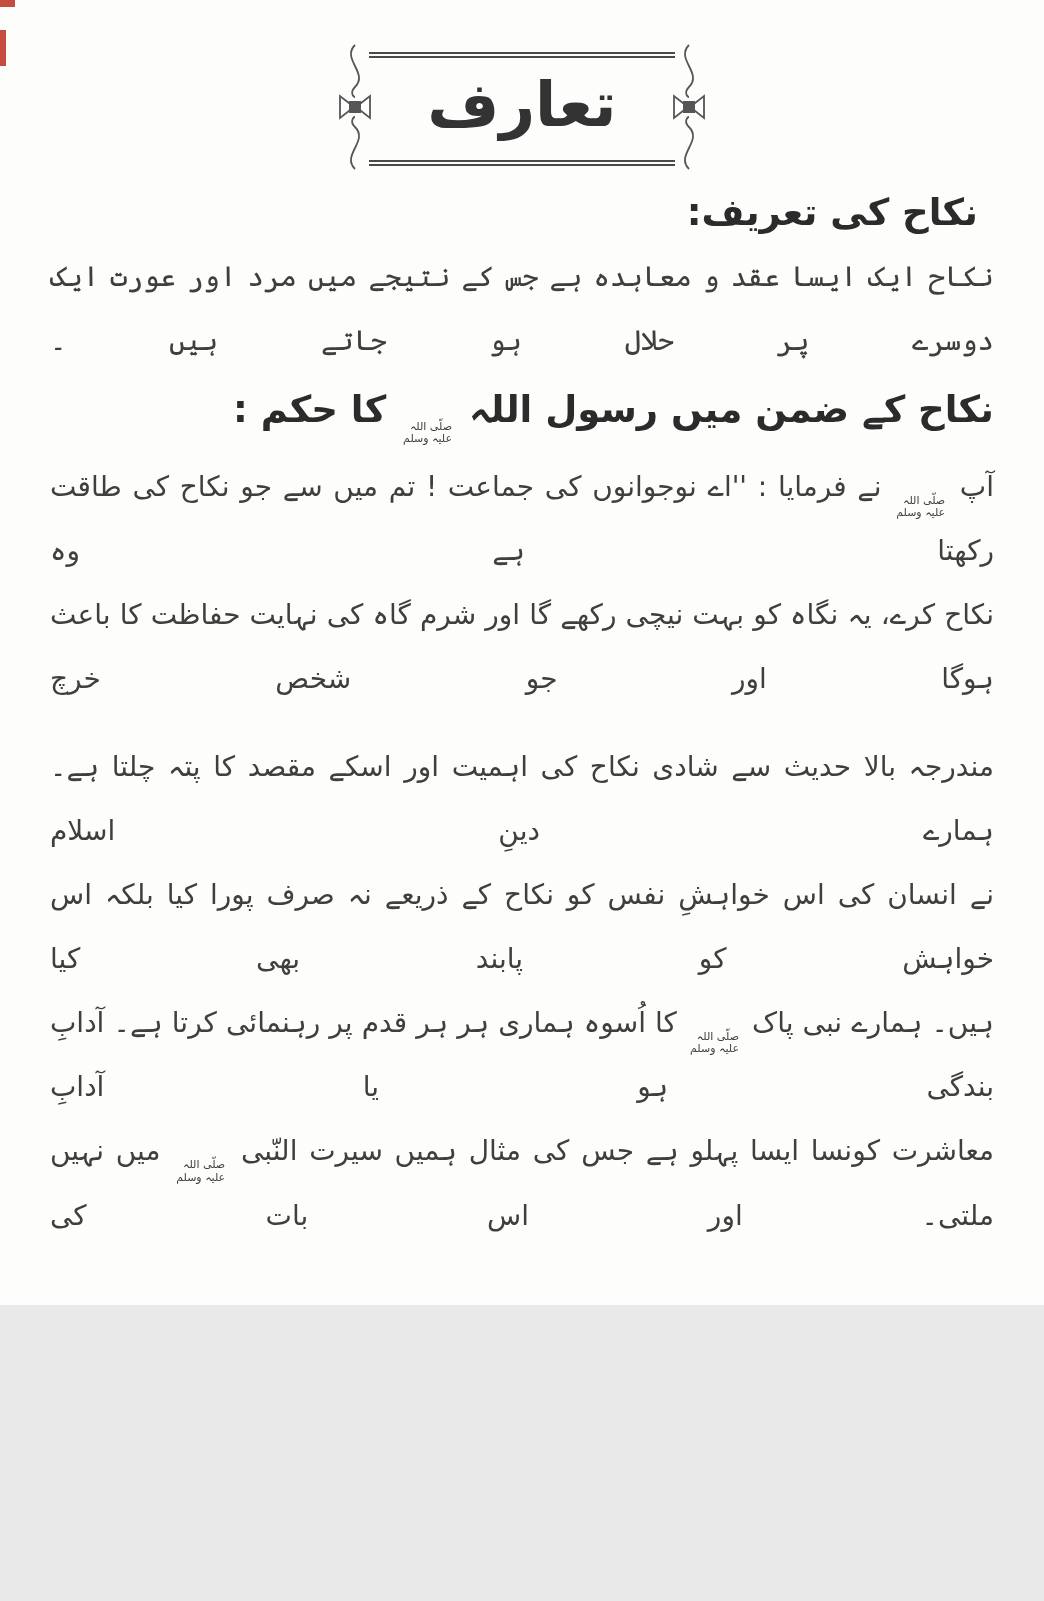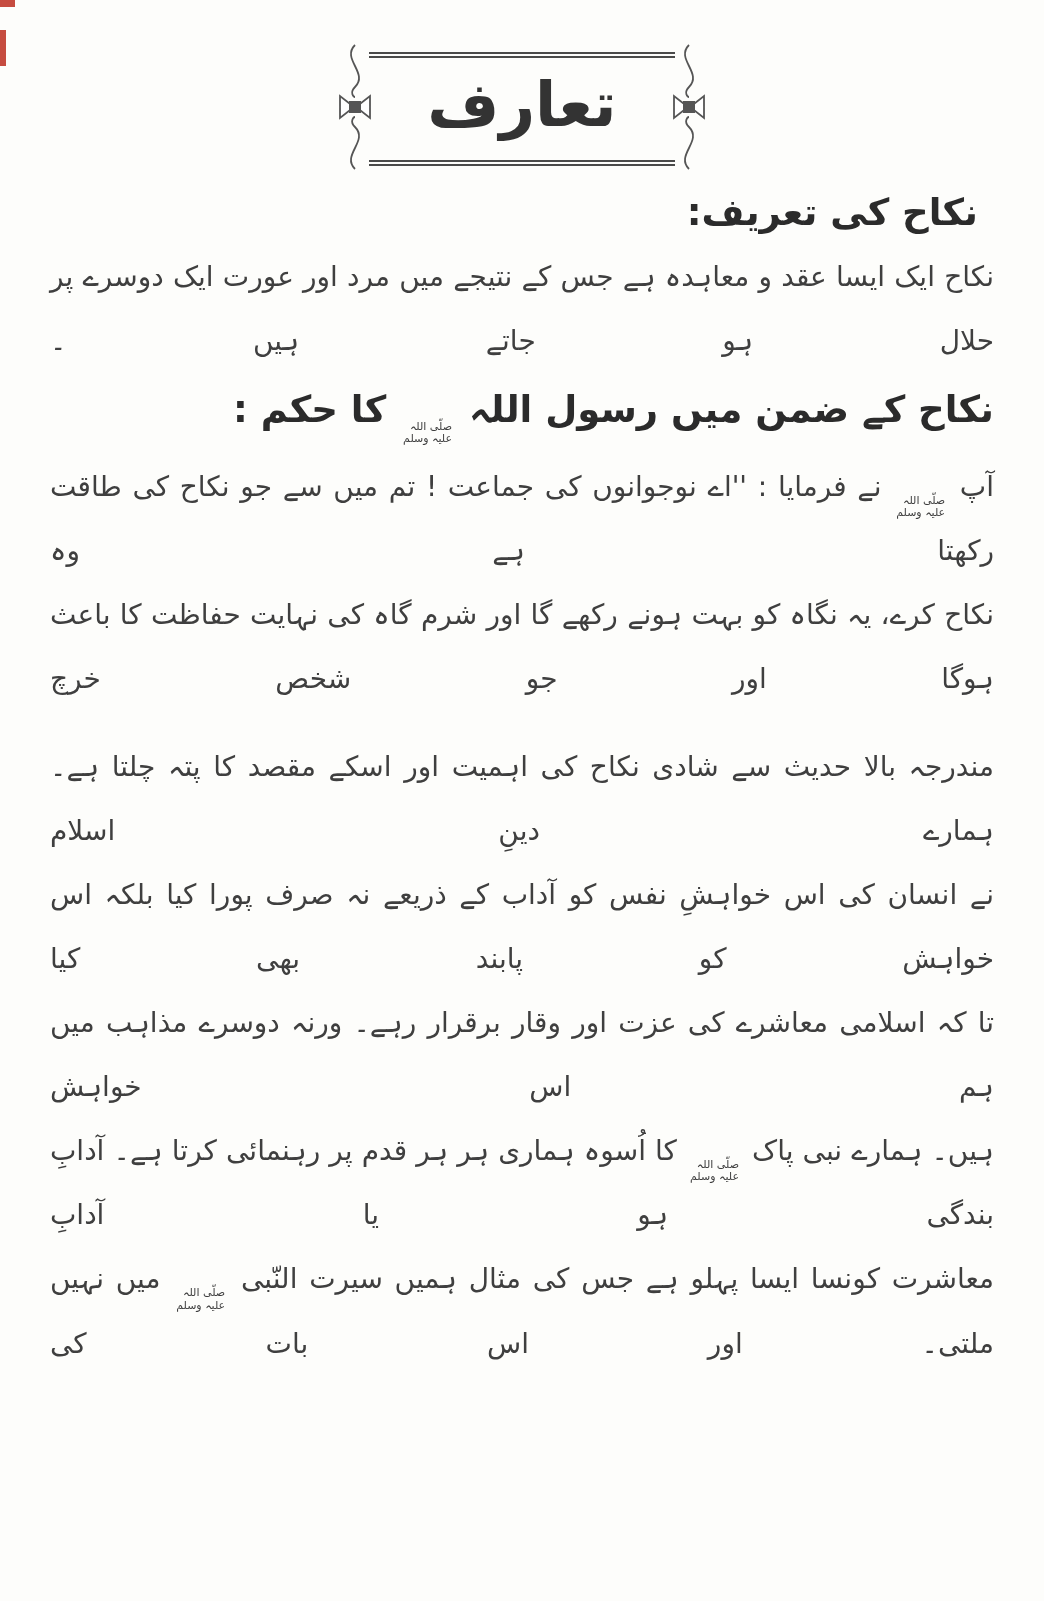--- a/index.html
+++ b/index.html
@@ -1,19 +1,19 @@
 <!DOCTYPE html>
 <html lang="ur" dir="rtl"><head>
 <meta charset="utf-8">
 <style>
   * { margin:0; padding:0; box-sizing:border-box; }
   html,body { background:#e9e9e9; }
   .page {
     position:relative;
-    width:1044px; height:1601px;
+    width:1044px; height:1305px;
     margin:0 auto;
     background:#fdfdfb;
     font-family:"DejaVu Sans", sans-serif;
     color:#3f3f3f;
     direction:rtl;
     padding:46px 50px 0 50px;
     overflow:hidden;
   }
   
   .scan-mark { position:absolute; background:#c0392b; opacity:.9; }
@@ -55,21 +55,21 @@
   .para { margin:0; }
   .line {
     font-size:28px;
     line-height:64px;
     text-align:justify;
     text-align-last:justify;
     color:#3f3f3f;
   }
   .line.last { text-align-last:right; }
   [data-justify-last="true"] .line.last { text-align-last:justify; }
-  .para-definition { margin-bottom:2px; }
+  .para-definition { margin-bottom:2px;font-family:Liberation Serif, serif; }
   .para-hadith { margin-top:10px; }
   .para-discussion { margin-top:24px; }
 
   
   .saw {
     display:inline-flex;
     flex-direction:column;
     align-items:flex-start;
     font-size:11px;
     line-height:1.1;
@@ -116,27 +116,26 @@
 
   <div class="heading heading-2">نکاح کے ضمن میں رسول اللہ <span class="saw">
         <span>صلّی اللہ</span>
         <span>علیہ وسلم</span>
       </span> کا حکم :</div>
   <div class="para para-hadith" data-justify-last="true">
       <div class="line">آپ <span class="saw">
           <span>صلّی اللہ</span>
           <span>علیہ وسلم</span>
         </span> نے فرمایا : ''اے نوجوانوں کی جماعت ! تم میں سے جو نکاح کی طاقت رکھتا ہے وہ</div>
-      <div class="line">نکاح کرے، یہ نگاہ کو بہت ہونے رکھے گا اور شرم گاہ کی نہایت حفاظت کا باعث ہوگا اور جو شخص خرچ</div>
+      <div class="line">نکاح کرے، یہ نگاہ کو بہت نیچی رکھے گا اور شرم گاہ کی نہایت حفاظت کا باعث ہوگا اور جو شخص خرچ</div>
     </div>
 
   <div class="para para-discussion">
       <div class="line">مندرجہ بالا حدیث سے شادی نکاح کی اہمیت اور اسکے مقصد کا پتہ چلتا ہے۔ ہمارے دینِ اسلام</div>
-      <div class="line">نے انسان کی اس خواہشِ نفس کو آداب کے ذریعے نہ صرف پورا کیا بلکہ اس خواہش کو پابند بھی کیا</div>
-      <div class="line">تا کہ اسلامی معاشرے کی عزت اور وقار برقرار رہے۔ ورنہ دوسرے مذاہب میں ہم اس خواہش</div>
+      <div class="line">نے انسان کی اس خواہشِ نفس کو نکاح کے ذریعے نہ صرف پورا کیا بلکہ اس خواہش کو پابند بھی کیا</div>
       <div class="line">ہیں۔ ہمارے نبی پاک <span class="saw">
           <span>صلّی اللہ</span>
           <span>علیہ وسلم</span>
         </span> کا اُسوہ ہماری ہر ہر قدم پر رہنمائی کرتا ہے۔ آدابِ بندگی ہو یا آدابِ</div>
       <div class="line">معاشرت کونسا ایسا پہلو ہے جس کی مثال ہمیں سیرت النّبی <span class="saw">
           <span>صلّی اللہ</span>
           <span>علیہ وسلم</span>
         </span> میں نہیں ملتی۔ اور اس بات کی</div>
     </div>
 

